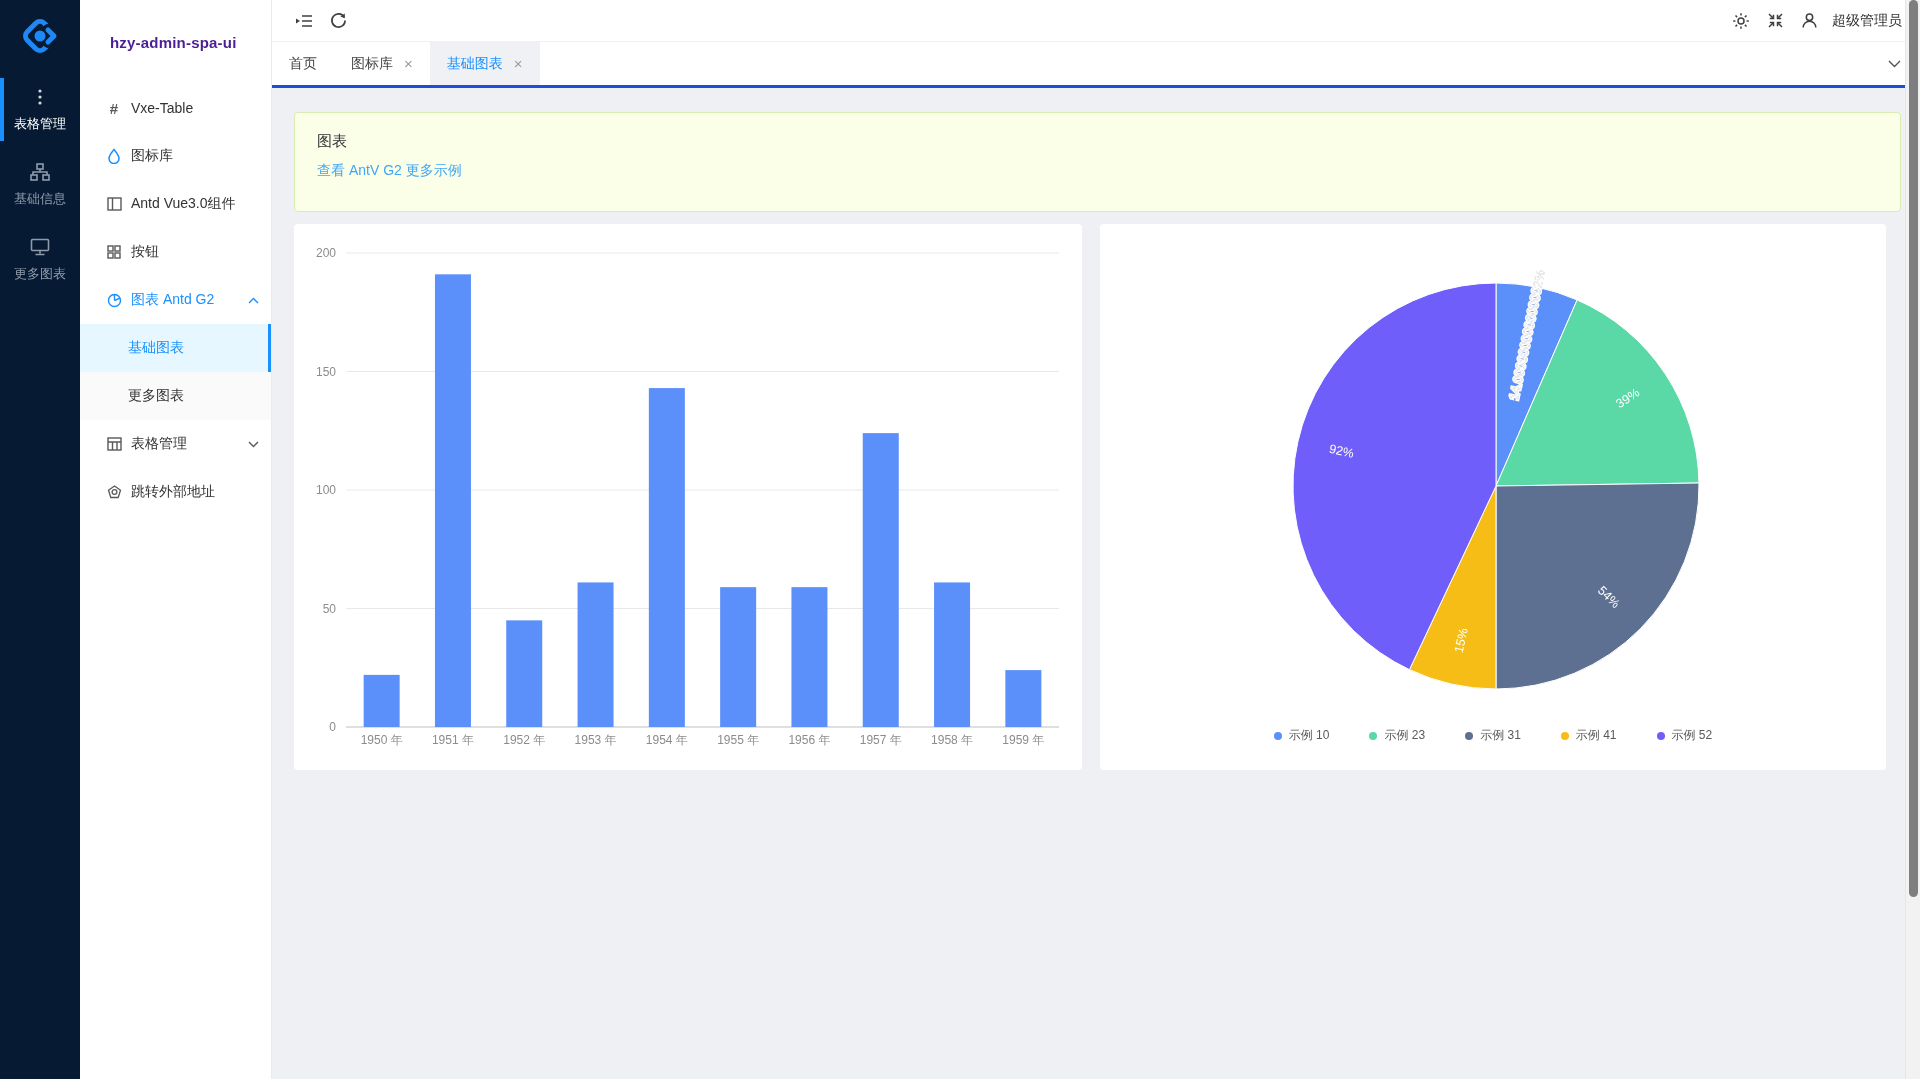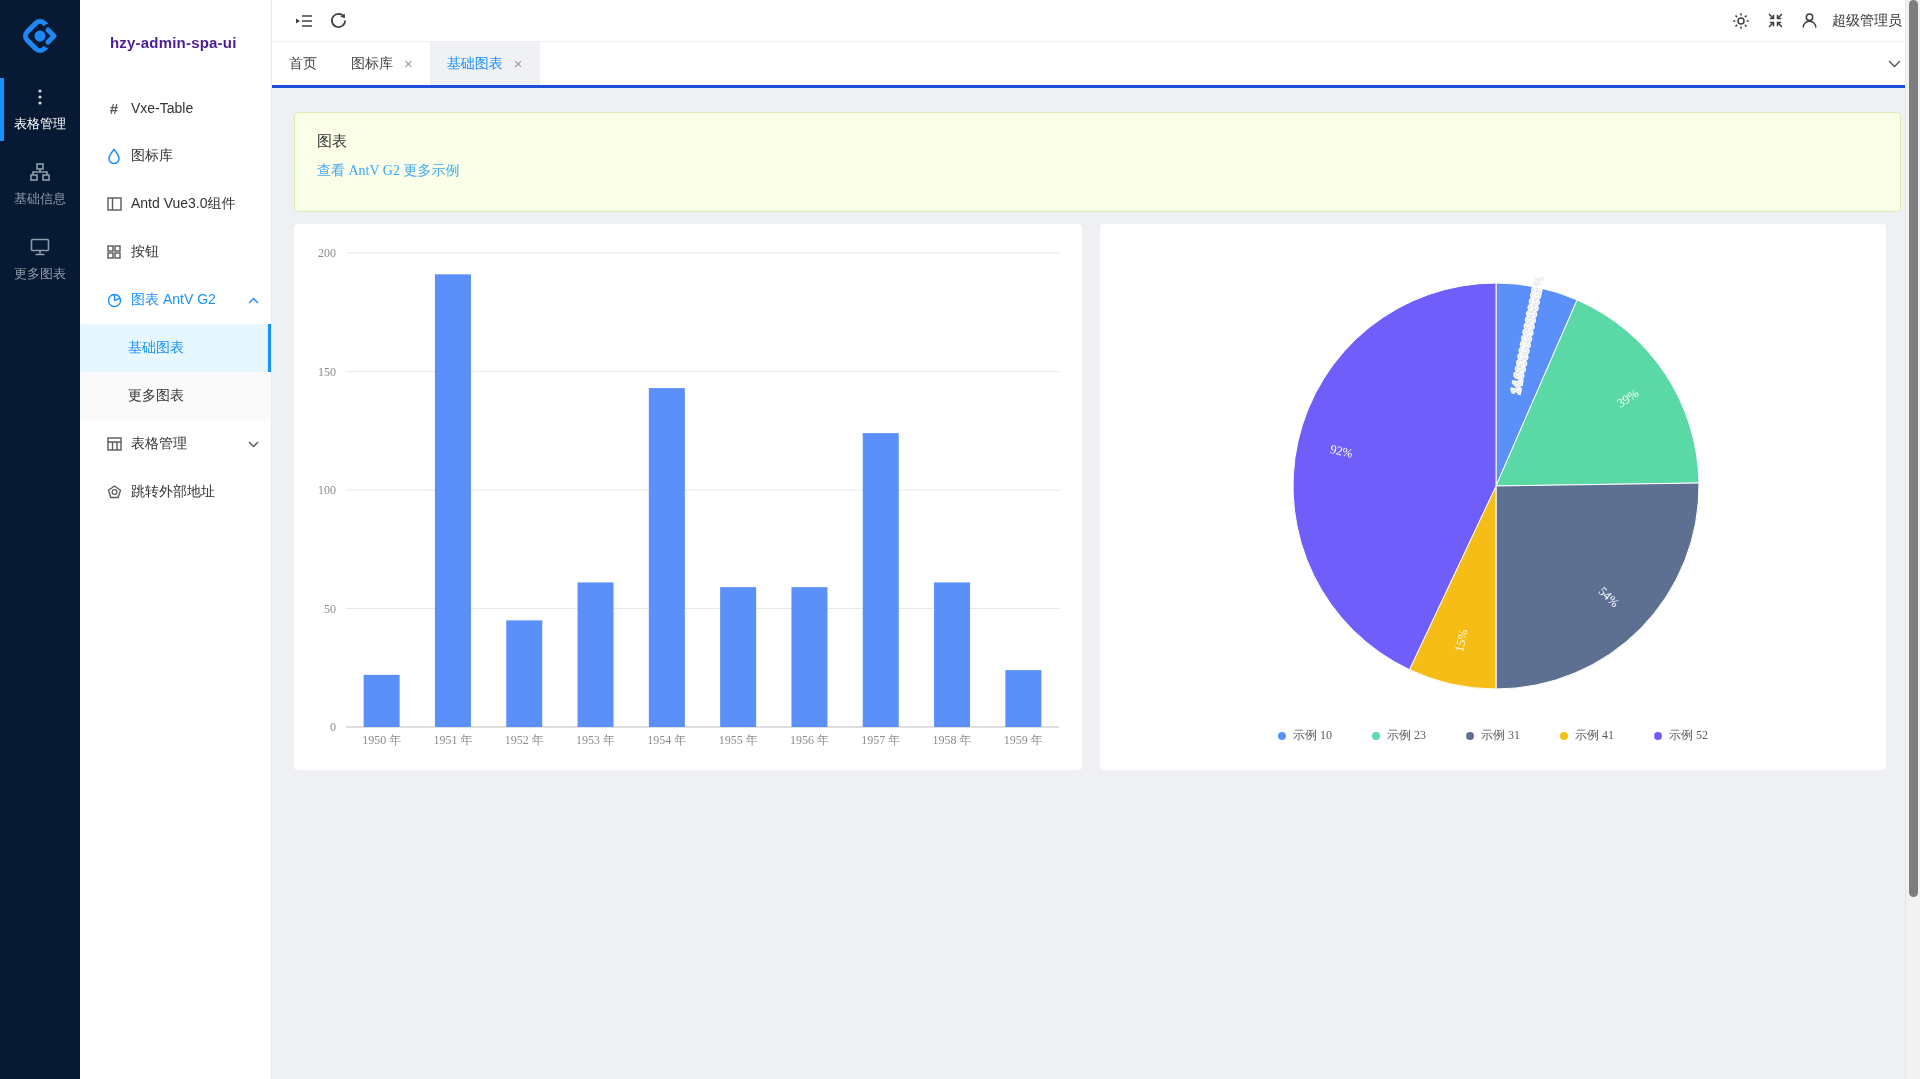--- a/index.html
+++ b/index.html
@@ -51,21 +51,21 @@
     display:flex; align-items:stretch; flex:none; }
   .tab { display:flex; align-items:center; padding:0 17px; font-size:14px; color:#444;
     cursor:pointer; }
   .tab .close { margin-left:11px; color:#9a9a9a; font-size:15px; line-height:1; }
   .tab.active { background:#eff1f4; color:#1890ff; }
   .tabbar .grow { flex:1; }
   .tab-drop { width:52px; display:flex; align-items:center; justify-content:center;
     cursor:pointer; color:#555; }
 
   
-  .main { flex:1; padding:24px 19px 0 22px; overflow:hidden;font-family:Liberation Serif, serif; }
+  .main { flex:1; padding:24px 19px 0 22px; overflow:hidden; }
   .alert-card { background:#fbffe8; border:1px solid #d9ecb2; border-radius:4px;
     height:100px; padding:19px 22px; }
   .alert-title { font-size:15px; color:#303133; }
   .alert-link { font-size:14px; color:#41a6f5; margin-top:11px; display:inline-block;
     cursor:pointer; }
   .charts-row { display:flex; gap:18px; margin-top:12px; }
   .chart-card { background:#fff; border-radius:4px; height:546px; padding:14px 15px 0; }
   .bar-card { width:788px; flex:none; }
   .pie-card { width:786px; flex:none; display:flex; flex-direction:column; align-items:center; }
   .legend { display:flex; gap:40px; justify-content:center; margin-top:9px; }
@@ -154,21 +154,21 @@
         </span>
         <span>按钮</span>
       </div>
       <div class="menu-item blue">
         <span class="mi-icon">
           <svg width="15" height="15" viewBox="0 0 15 15" fill="none" stroke="#1890ff" stroke-width="1.4">
             <circle cx="7.5" cy="7.5" r="6"></circle>
               <path d="M7.5 7.5 V1.5 M7.5 7.5 L13 5.2"></path>
           </svg>
         </span>
-        <span>图表 AntV G2</span>
+        <span>图表 Antd G2</span>
         <span class="spacer"></span>
         <svg width="11" height="7" viewBox="0 0 11 7">
           <polyline points="1,6 5.5,1.5 10,6" fill="none" stroke="#1890ff" stroke-width="1.4"></polyline>
         </svg>
       </div>
       <div class="submenu">
         <div class="submenu-item active">
           <span>基础图表</span>
         </div>
         <div class="submenu-item">

